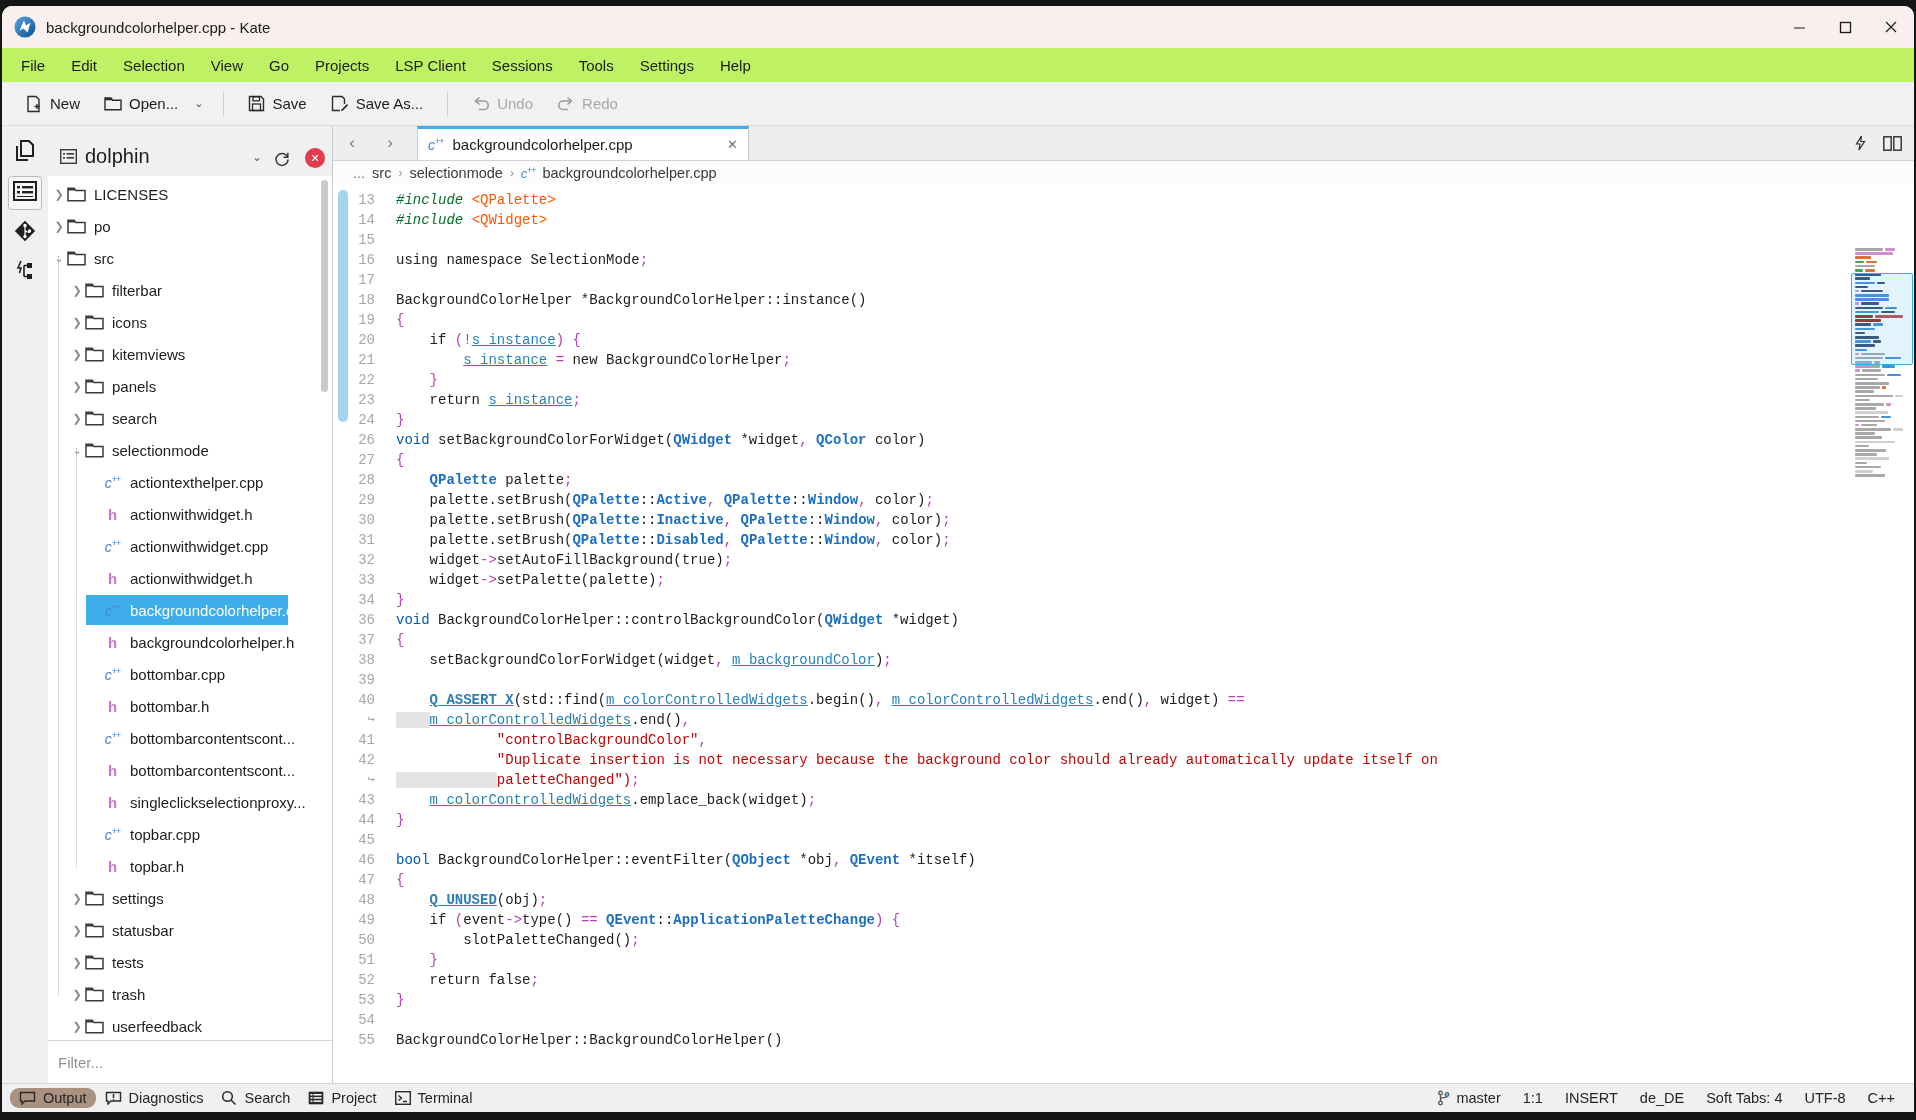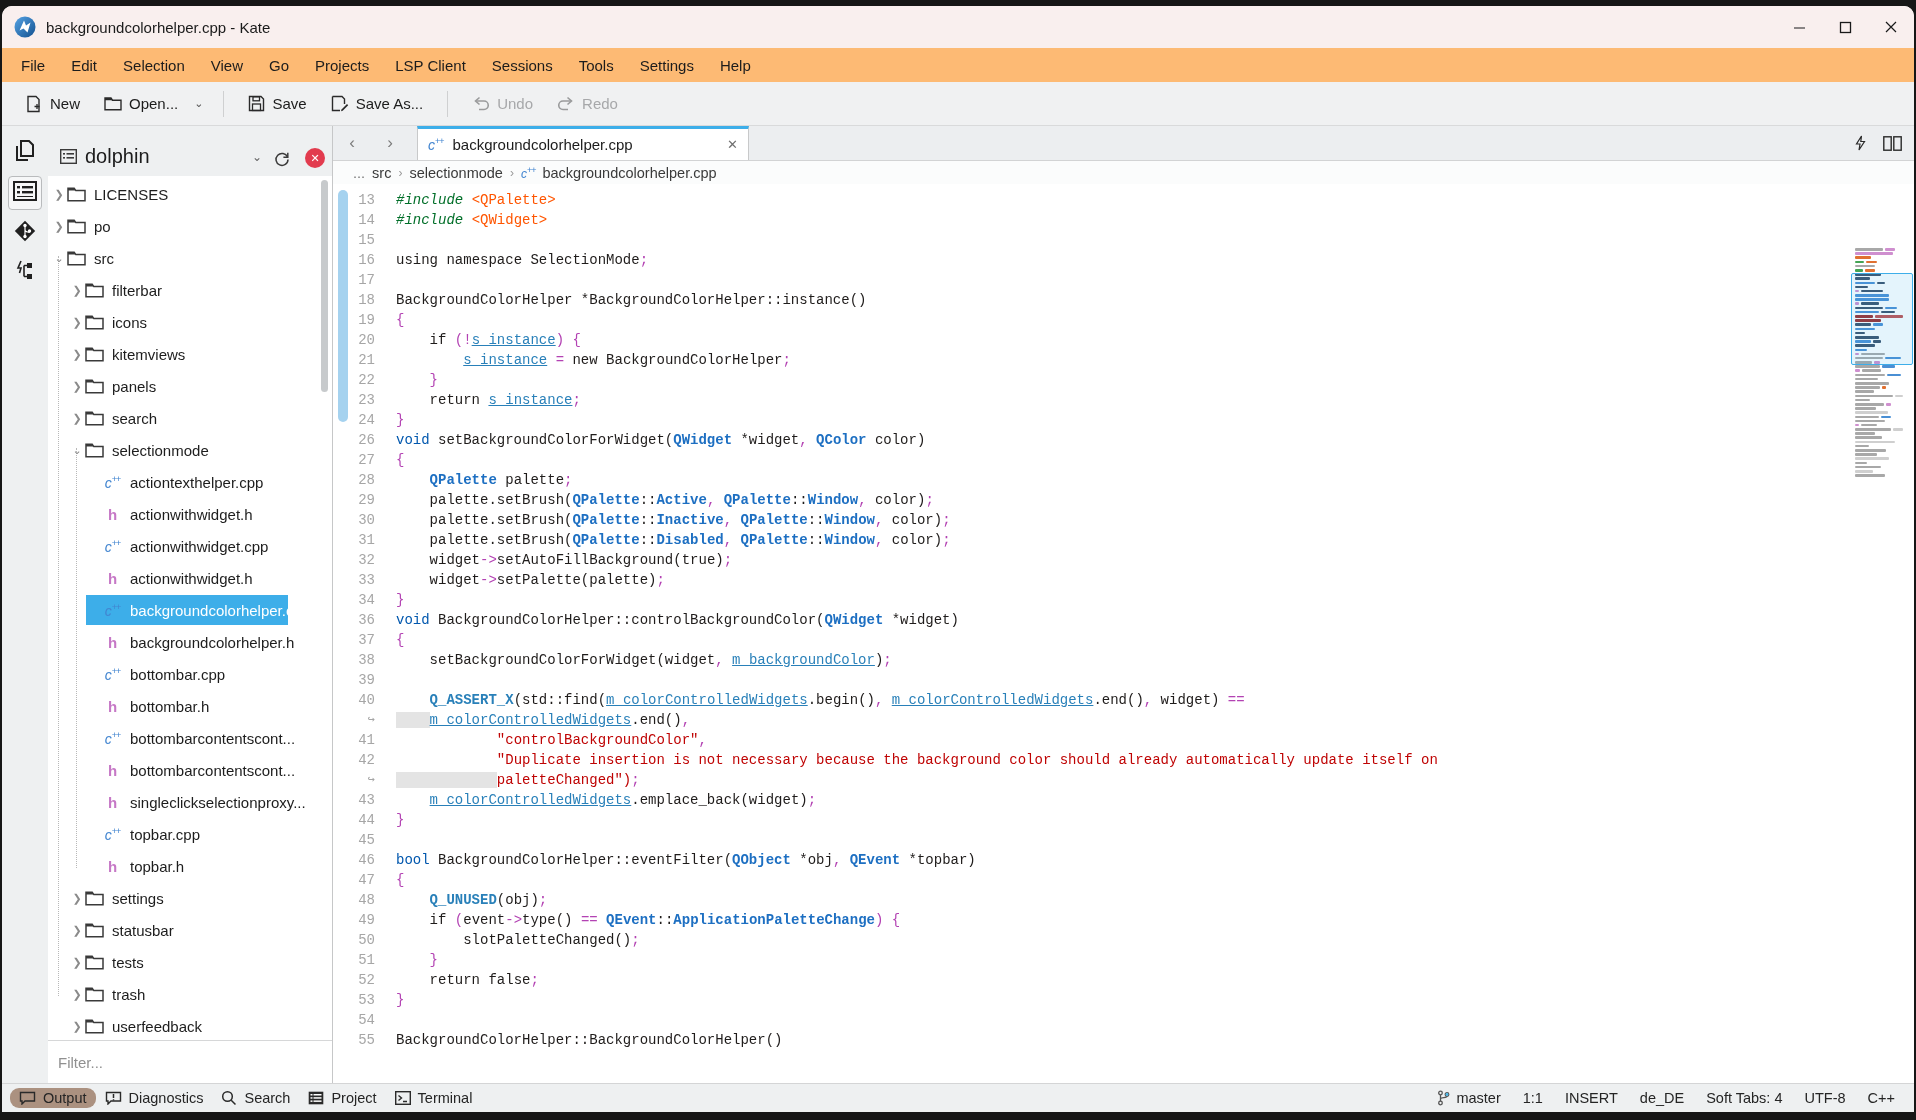--- a/index.html
+++ b/index.html
@@ -11,21 +11,21 @@
 
   
   .titlebar { height:42px; background:#f9efee; display:flex; align-items:center; padding-left:12px; flex:0 0 auto; }
   .titlebar .appicon { width:22px; height:22px; margin-right:10px; }
   .titlebar .title { font-size:15px; color:#1b1b1b; }
   .titlebar .spacer { flex:1; }
   .winbtn { width:46px; height:42px; display:flex; align-items:center; justify-content:center; color:#1a1a1a; }
   .winbtn svg { display:block; }
 
   
-  .menubar { height:34px; background:#fdba74; display:flex; align-items:center; padding-left:6px; flex:0 0 auto; }
+  .menubar { height:34px; background:#bef264; display:flex; align-items:center; padding-left:6px; flex:0 0 auto; }
   .menubar .mitem { font-size:15px; color:#1c1c1c; padding:4px 13px; border-radius:3px; }
 
   
   .toolbar { height:44px; background:#f0f1f2; border-bottom:1px solid #d9dadb; display:flex; align-items:center; padding-left:14px; gap:4px; flex:0 0 auto; }
   .tbtn { display:flex; align-items:center; gap:7px; font-size:15px; color:#1c1c1c; padding:6px 10px; border-radius:4px; }
   .tbtn.disabled { color:#a7a8aa; }
   .tbtn svg { display:block; }
   .tsep { width:1px; height:26px; background:#cfd0d1; margin:0 10px; }
   .tchev { color:#555; font-size:11px; margin-left:-4px; padding:6px 6px; }
 
@@ -81,21 +81,21 @@
   .crow .ln { flex:0 0 42px; text-align:right; color:#a6a6a6; }
   .crow .ct { margin-left:21px; white-space:pre; color:#1f1c1b; }
   .foldbar { position:absolute; left:5px; top:6px; width:10px; height:232px; background:#a5d2ef; border-radius:5px; }
 
   .ct .p { color:var(--c-prep);font-style:italic; }
   .ct .i { color:var(--c-import); }
   .ct .k { color:var(--c-kw); font-weight:normal; }
   .ct .t { color:var(--c-type); font-weight:bold; }
   .ct .v { color:var(--c-typekw); }
   .ct .m { color:var(--c-member); text-decoration:underline; }
-  .ct .M { color:var(--c-member); font-weight:bold; }
+  .ct .M { color:var(--c-member); font-weight:bold; text-decoration:underline; }
   .ct .s { color:var(--c-str); }
   .ct .y { color:var(--c-sym); }
   .ct .w { background:#e4e4e4; }
 
   .minimap { position:absolute; right:3px; top:64px; width:56px; }
   .mrow { display:flex; gap:2px; height:2.6px; margin-bottom:1.6px; }
   .mseg { height:100%; border-radius:1px; }
   .mviewbox { position:absolute; left:-4px; width:62px; border:1px solid var(--accent); background:rgba(61,174,233,.14); border-radius:2px; }
 
   
@@ -697,21 +697,21 @@
             <div class="crow">
               <span class="ln">44</span>
               <span class="ct"><span class="y">}</span></span>
             </div>
             <div class="crow">
               <span class="ln">45</span>
               <span class="ct"></span>
             </div>
             <div class="crow">
               <span class="ln">46</span>
-              <span class="ct"><span class="v">bool</span><span> BackgroundColorHelper::eventFilter(</span><span class="t">QObject</span><span> *obj</span><span class="y">,</span><span> </span><span class="t">QEvent</span><span> *topbar)</span></span>
+              <span class="ct"><span class="v">bool</span><span> BackgroundColorHelper::eventFilter(</span><span class="t">QObject</span><span> *obj</span><span class="y">,</span><span> </span><span class="t">QEvent</span><span> *itself)</span></span>
             </div>
             <div class="crow">
               <span class="ln">47</span>
               <span class="ct"><span class="y">{</span></span>
             </div>
             <div class="crow">
               <span class="ln">48</span>
               <span class="ct"><span>    </span><span class="M">Q_UNUSED</span><span>(obj)</span><span class="y">;</span></span>
             </div>
             <div class="crow">

